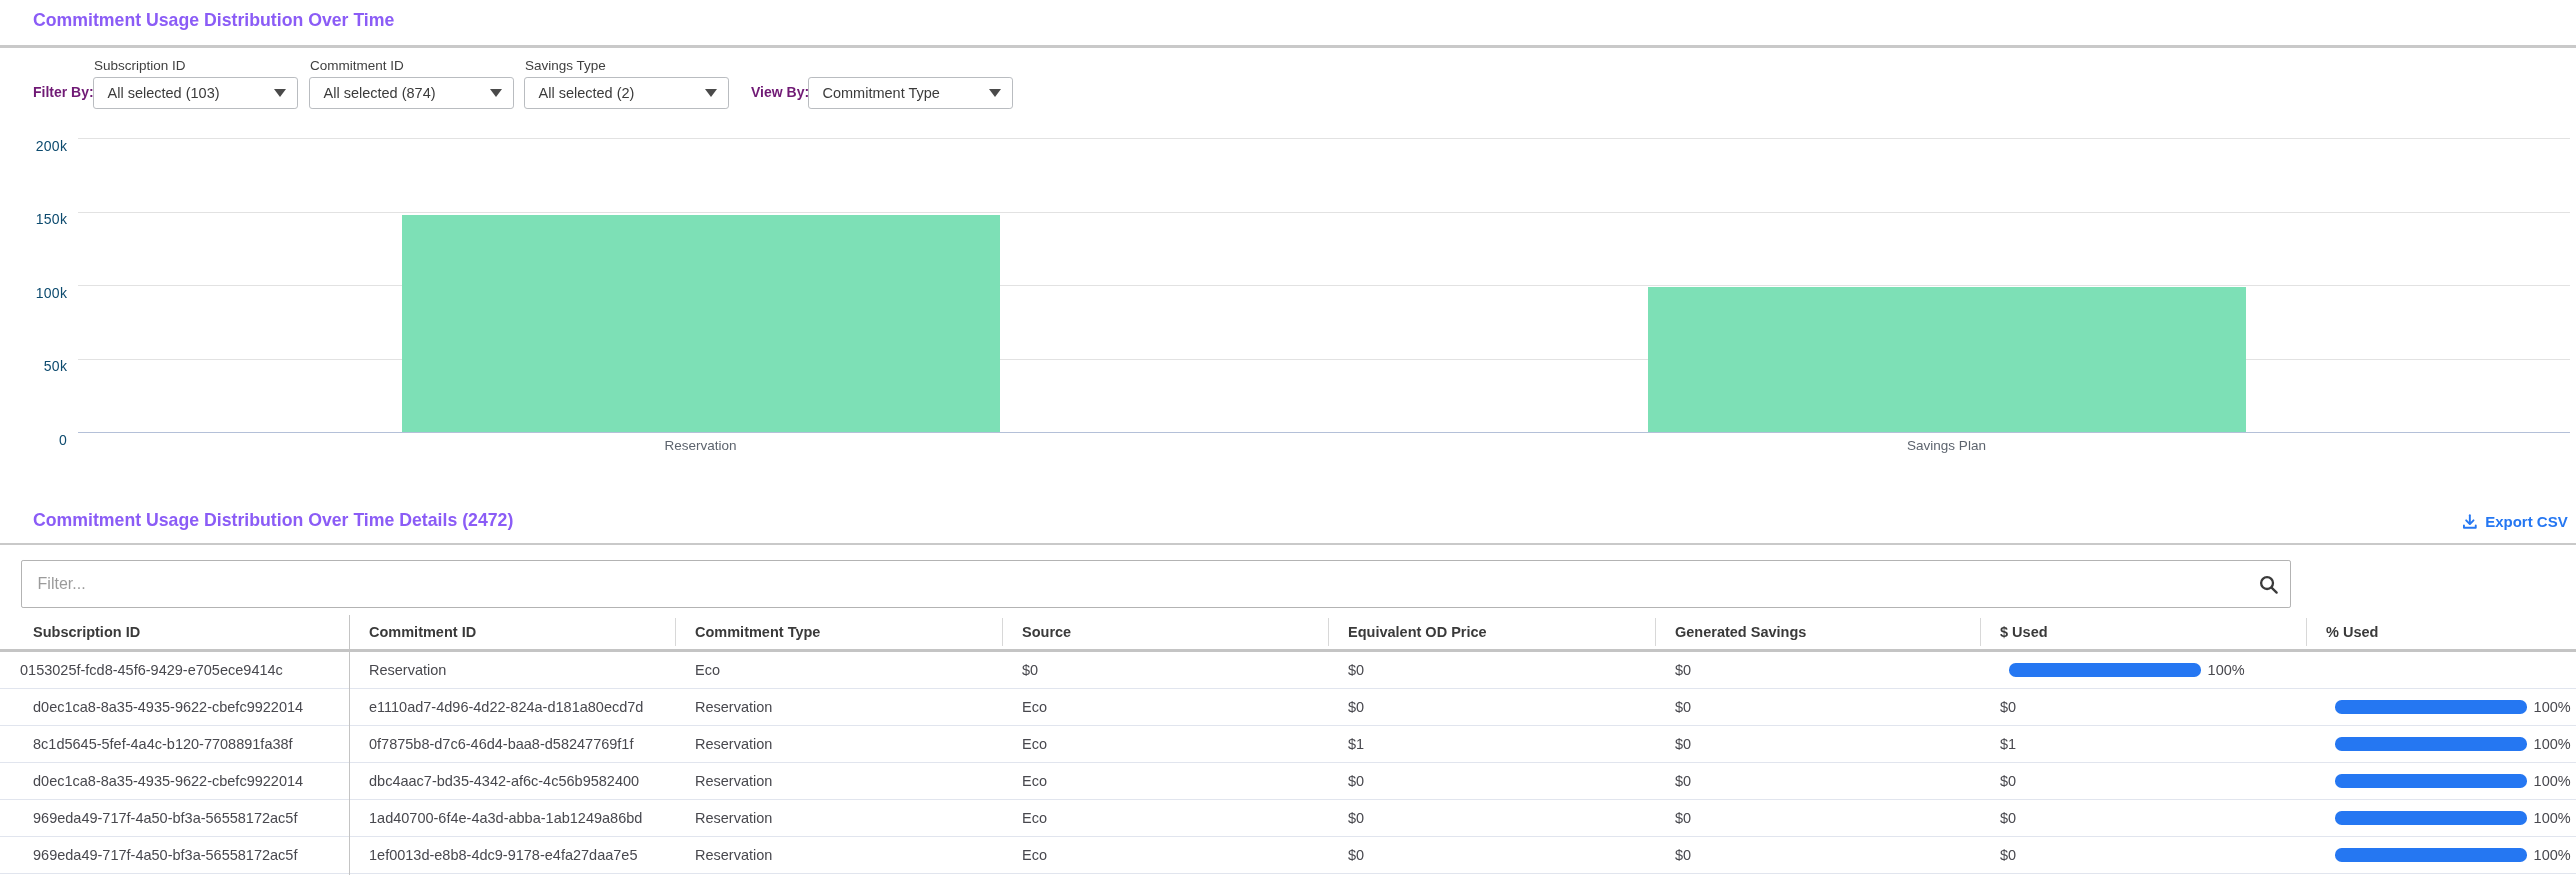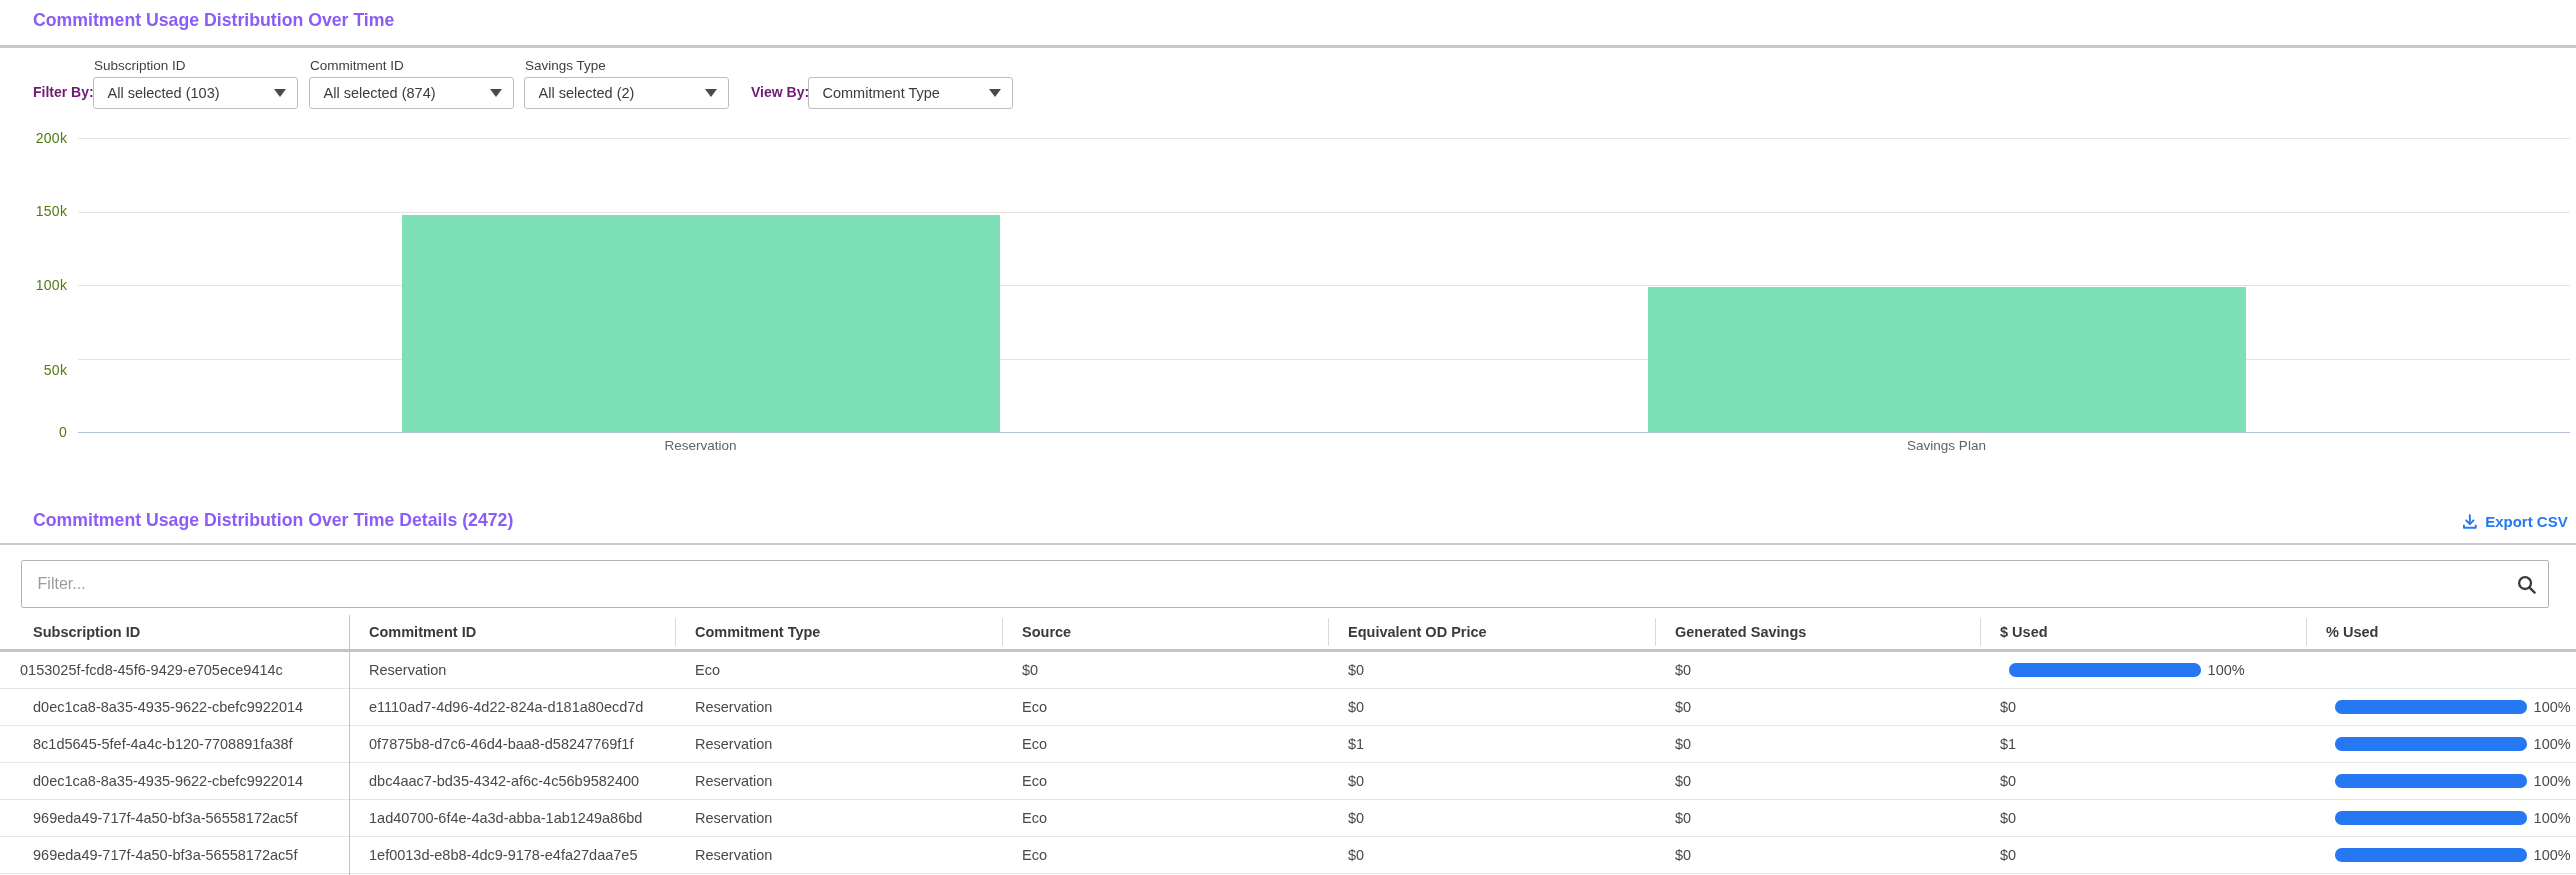--- a/index.html
+++ b/index.html
@@ -24,30 +24,30 @@
     padding:0 11.4px 0 13.5px;box-sizing:border-box;cursor:pointer;
   }
   .dd-value{font-size:14.5px;color:#3b3b3b;white-space:nowrap;}
   .dd-caret{width:0;height:0;border-left:6.7px solid transparent;border-right:6.7px solid transparent;border-top:8.3px solid #4a4a4a;}
   .dd-viewby{top:77px;}
 
   
   .chart{position:absolute;left:0;top:130px;width:2576px;height:332px;}
   .gridline{position:absolute;height:1px;background:#e2e2e2;}
   .gridline.zero{background:#b4c0d8;}
-  .ytick{position:absolute;width:62px;text-align:right;font-size:14px;color:#4d7c0f;letter-spacing:0.3px;}
+  .ytick{position:absolute;width:62px;text-align:right;font-size:14px;color:#0c4a6e;letter-spacing:0.3px;margin-top:8px;}
   .bar{position:absolute;background:#7de0b6;}
   .xcat{position:absolute;width:311px;text-align:center;font-size:13.5px;color:#5d646e;}
 
   
   .details-title{position:absolute;left:33px;top:510px;font-size:17.7px;font-weight:bold;color:#8b5cf6;white-space:nowrap;}
   .export-btn{position:absolute;right:8.3px;top:513px;display:flex;align-items:center;gap:6.2px;color:#2577f2;font-size:15px;font-weight:bold;cursor:pointer;white-space:nowrap;}
   .export-btn svg{display:block;}
 
-  .filter-input-wrap{position:absolute;left:21px;top:560px;width:2528px;height:48px;border-radius:18px;}
+  .filter-input-wrap{position:absolute;left:21px;top:560px;width:2270px;height:48px;border-radius:18px;}
   .filter-input{
     width:100%;height:100%;box-sizing:border-box;border:1px solid #b3b3b3;border-radius:2.1px;
     font-family:"Liberation Sans", sans-serif;font-size:16px;color:#444;padding:0 42px 0 15.6px;outline:none;
   }
   .filter-input::placeholder{color:#9b9b9b;}
   .search-icon{position:absolute;right:11.4px;top:12.5px;}
 
   
   .table{position:absolute;left:0;top:615px;width:2576px;}
   .thead,.trow{display:grid;grid-template-columns:349px 326px 327px 326px 327px 325px 326px 1fr;}
@@ -100,21 +100,21 @@
   <div class="dd-box">
     <span class="dd-value">Commitment Type</span>
     <span class="dd-caret"></span>
   </div>
 </div>
 
 <div class="chart" id="chart">
     <div class="gridline zero" style="left: 78px; width: 2492px; top: 302px;"></div>
     <div class="ytick" style="left: 5.2px; top: 294px;">0</div>
     <div class="gridline" style="left: 78px; width: 2492px; top: 229px;"></div>
-    <div class="ytick" style="left: 5.2px; top: 232px;">50k</div>
+    <div class="ytick" style="left: 5.2px; top: 220px;">50k</div>
     <div class="gridline" style="left: 78px; width: 2492px; top: 155px;"></div>
     <div class="ytick" style="left: 5.2px; top: 147px;">100k</div>
     <div class="gridline" style="left: 78px; width: 2492px; top: 82px;"></div>
     <div class="ytick" style="left: 5.2px; top: 73px;">150k</div>
     <div class="gridline" style="left: 78px; width: 2492px; top: 8.3px;"></div>
     <div class="ytick" style="left: 5.2px; top: 0px;">200k</div>
     <div class="bar" style="left: 402px; width: 598px; top: 85px; height: 217px; background: rgb(125, 224, 182);"></div>
     <div class="xcat" style="left: 545px; top: 308px;">Reservation</div>
     <div class="bar" style="left: 1648px; width: 598px; top: 157px; height: 145px; background: rgb(125, 224, 182);"></div>
     <div class="xcat" style="left: 1791px; top: 308px;">Savings Plan</div>

